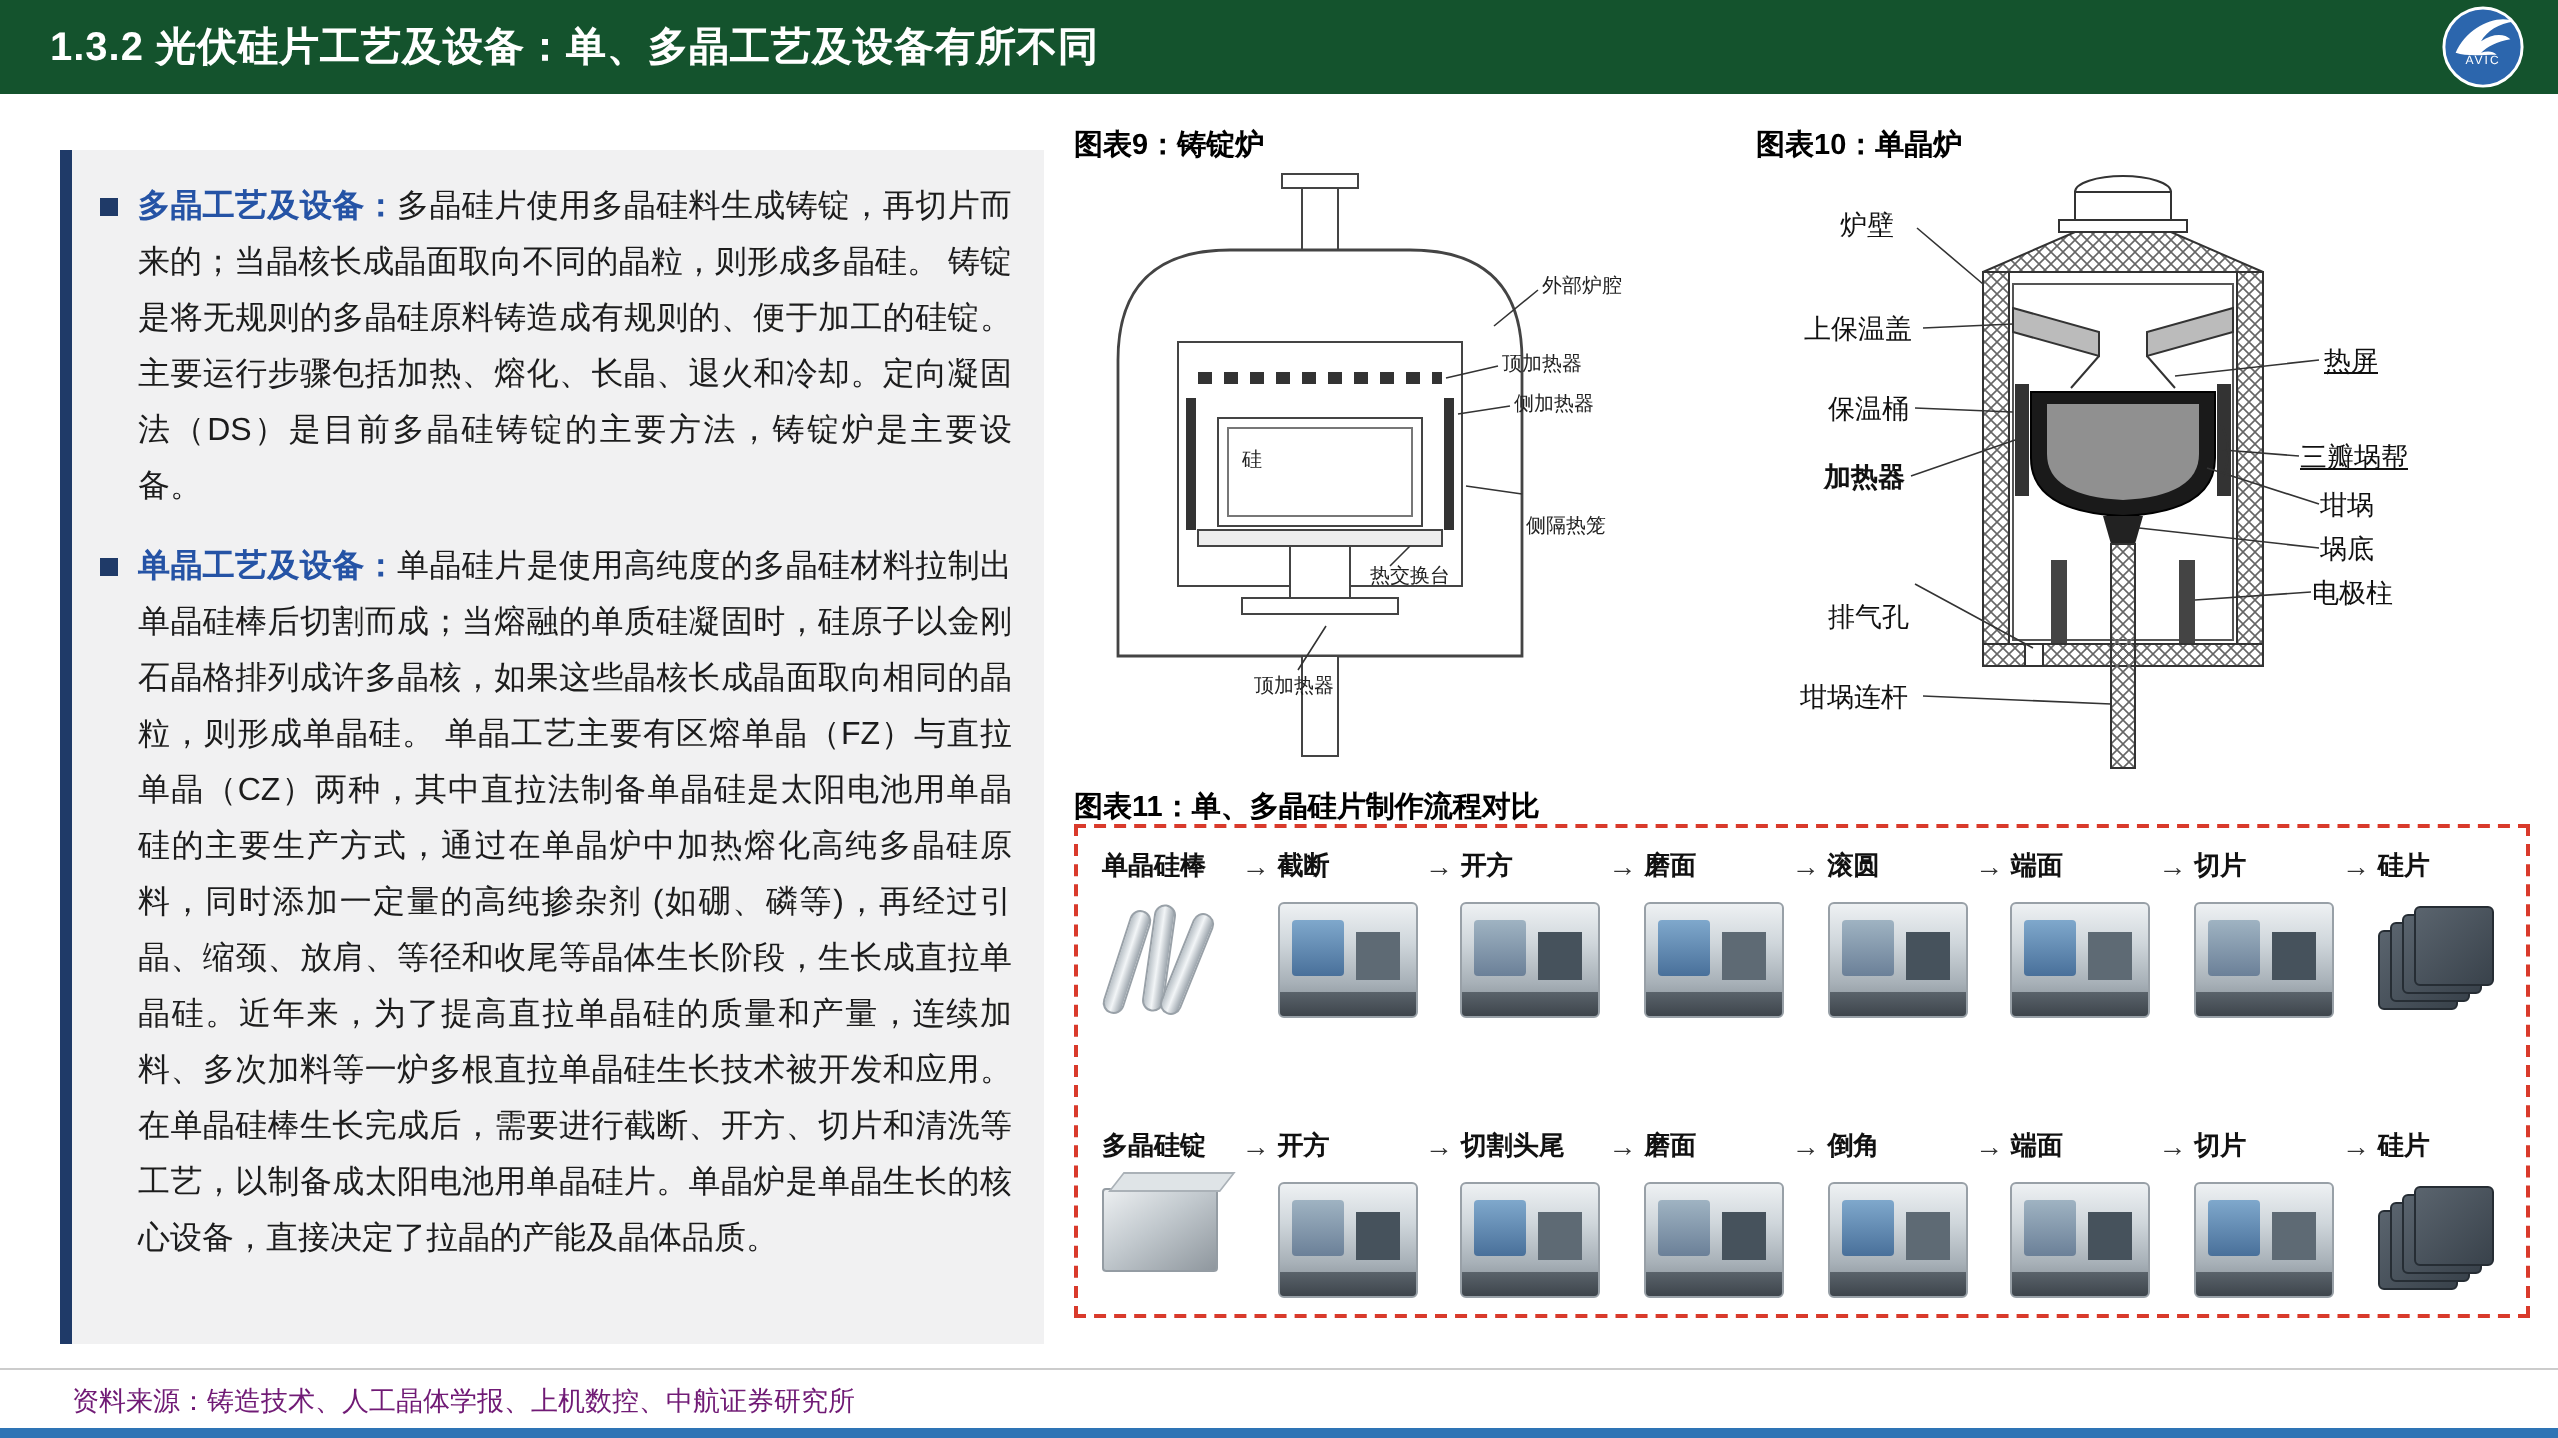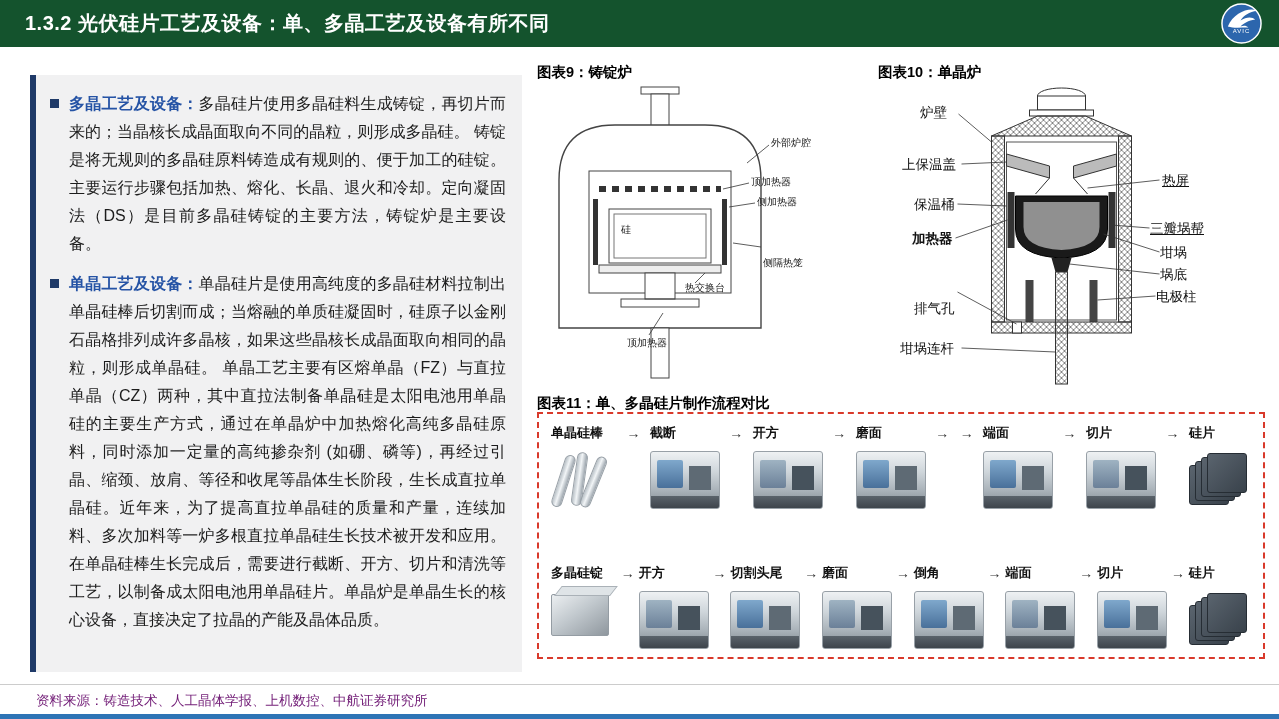--- a/index.html
+++ b/index.html
@@ -195,20 +195,24 @@
       <div class="cell step">
         <span class="step-label">开方</span>
         <div class="img-slot machine alt"></div>
       </div>
       <span class="arrow">→</span>
       <div class="cell step">
         <span class="step-label">磨面</span>
         <div class="img-slot machine"></div>
       </div>
       <span class="arrow">→</span>
+      <div class="cell step">
+        <span class="step-label">滚圆</span>
+        <div class="img-slot machine alt"></div>
+      </div>
       <span class="arrow">→</span>
       <div class="cell step">
         <span class="step-label">端面</span>
         <div class="img-slot machine"></div>
       </div>
       <span class="arrow">→</span>
       <div class="cell step">
         <span class="step-label">切片</span>
         <div class="img-slot machine alt"></div>
       </div>

